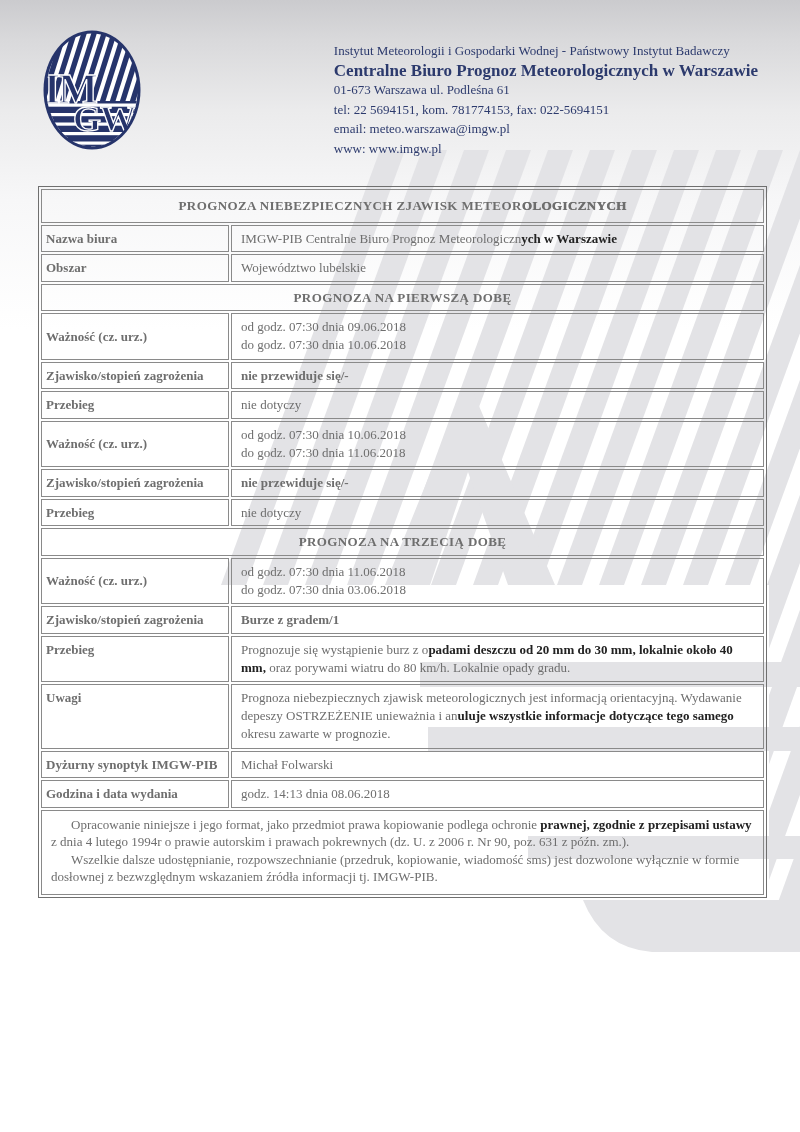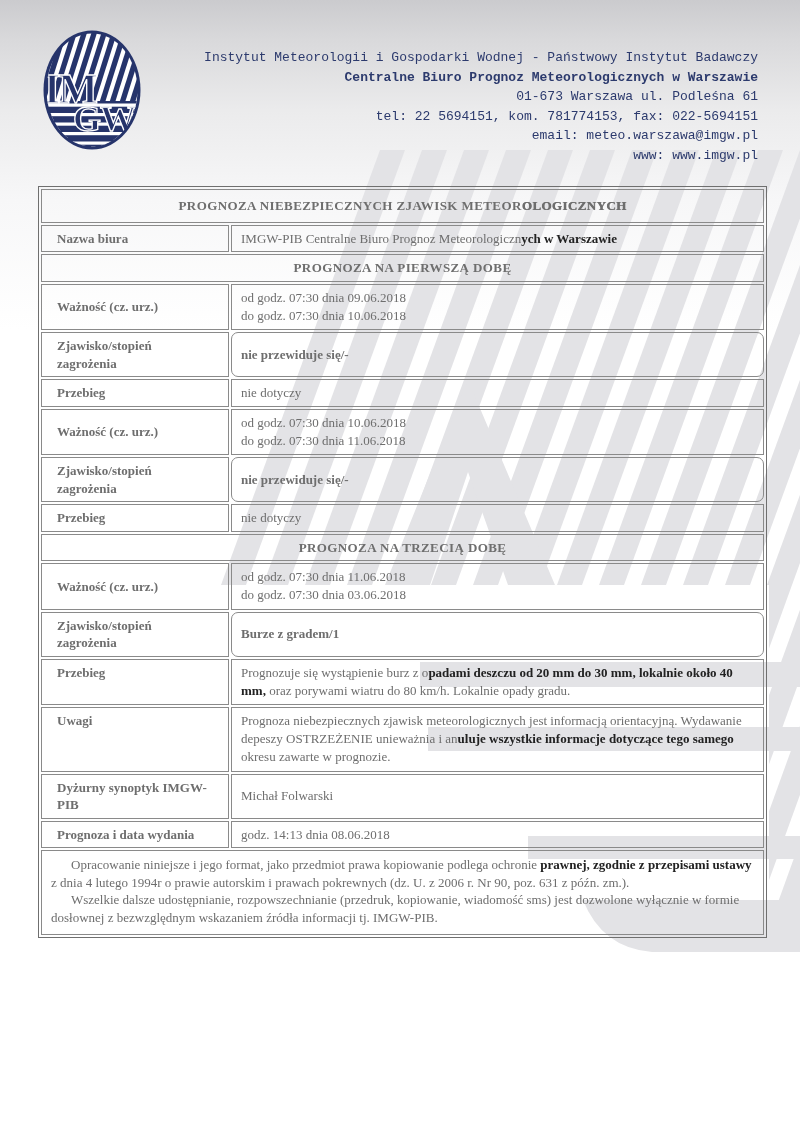--- a/index.html
+++ b/index.html
@@ -11,49 +11,49 @@
   .page{
     position:relative;width:800px;height:1132px;overflow:hidden;
     background:linear-gradient(180deg,#cbcbce 0px,#d9d9db 40px,#ebebec 110px,#f7f7f8 200px,#ffffff 330px);
   }
   .watermark{position:absolute;left:0;top:0;z-index:0;}
   .content{position:relative;z-index:1;}
 
   
   .logo{position:absolute;left:42px;top:29px;width:100px;height:122px;}
   .contact{
-    position:absolute;top:48px;right:42px;text-align:right;
-    font-family:Liberation Mono, monospace;font-size:13px;line-height:19.5px;color:#2c3a6d;
-  }
-  .contact .lh2{font-weight:bold;font-size:13px;}
+    position:absolute;top:41px;right:42px;
+    font-family:Liberation Serif, serif;font-size:13px;line-height:19.5px;color:#2c3a6d;
+  }
+  .contact .lh2{font-weight:bold;font-size:17px;}
 
   
   table.forecast{
     position:absolute;left:38px;top:186px;width:729px;
     border-collapse:separate;border-spacing:2px;table-layout:fixed;
     border:1px solid #6f6f6f;background:transparent;
   }
   table.forecast td{
     border:1px solid #8a8a8a;font-size:13px;line-height:1.35;
     vertical-align:middle;background:transparent;color:#6e6e6e;
   }
   td.title-cell{
     text-align:center;font-weight:bold;color:#e8111a;font-size:15.5px;
     letter-spacing:.4px;padding:7px 4px;margin-top:16px;
   }
   .title-em{text-shadow:.5px 0 0 currentColor;}
   td.sec-header{
     text-align:center;font-weight:bold;color:#141414;font-size:13.5px;
     letter-spacing:.4px;padding:4px 4px;
   }
-  td.lbl{font-weight:bold;color:#1d1d1d;padding:4px 15px;}
+  td.lbl{font-weight:bold;color:#1d1d1d;padding:4px 4px;}
   td.val{padding:4px 9px;}
   td.val.multiline{line-height:1.4;vertical-align:top;}
   td.lbl.va-top{vertical-align:top;}
-  .val-bold{font-weight:bold;color:#1d1d1d;border-radius:7px;}
+  .val-bold{font-weight:bold;color:#1d1d1d;}
   .em{font-weight:bold;color:#222;}
   td.footer-cell{
     font-size:12.8px;color:#5d5d5d;line-height:1.45;padding:5px 9px 8px 9px;vertical-align:top;
   }
   td.footer-cell p{margin:0;text-indent:20px;text-align:left;}
 </style>
 </head>
 <body>
 
 <div class="page">
@@ -152,20 +152,24 @@
           <col>
         </colgroup>
       <tbody>
       <tr>
         <td colspan="2" class="title-cell"><span>PROGNOZA NIEBEZPIECZNYCH ZJAWISK METEOR</span><span class="title-em">OLOGICZNYCH</span></td>
       </tr>
       <tr>
         <td class="lbl">Nazwa biura</td>
         <td class="val"><span>IMGW-PIB Centralne Biuro Prognoz Meteorologiczn</span><span class="em">ych w Warszawie</span></td>
       </tr>
+      <tr>
+        <td class="lbl">Obszar</td>
+        <td class="val">Województwo lubelskie</td>
+      </tr>
 
       <tr>
         <td colspan="2" class="sec-header">PROGNOZA NA PIERWSZĄ DOBĘ</td>
       </tr>
       <tr>
         <td class="lbl">Ważność (cz. urz.)</td>
         <td class="val multiline">
           <div>od godz. 07:30 dnia 09.06.2018</div>
           <div>do godz. 07:30 dnia 10.06.2018</div>
         </td>
@@ -216,21 +220,21 @@
 
       <tr>
         <td class="lbl va-top">Uwagi</td>
         <td class="val multiline"><span>Prognoza niebezpiecznych zjawisk meteorologicznych jest informacją orientacyjną. Wydawanie depeszy OSTRZEŻENIE unieważnia i an</span><span class="em">uluje wszystkie informacje dotyczące tego samego</span><span> okresu zawarte w prognozie.</span></td>
       </tr>
       <tr>
         <td class="lbl">Dyżurny synoptyk IMGW-PIB</td>
         <td class="val">Michał Folwarski</td>
       </tr>
       <tr>
-        <td class="lbl">Prognoza i data wydania</td>
+        <td class="lbl">Godzina i data wydania</td>
         <td class="val">godz. 14:13 dnia 08.06.2018</td>
       </tr>
 
       <tr>
         <td colspan="2" class="footer-cell">
           <p><span>Opracowanie niniejsze i jego format, jako przedmiot prawa kopiowanie podlega ochronie </span><span class="em">prawnej, zgodnie z przepisami ustawy</span><span> z dnia 4 lutego 1994r o prawie autorskim i prawach pokrewnych (dz. U. z 2006 r. Nr 90, poz. 631 z późn. zm.).</span></p>
           <p>Wszelkie dalsze udostępnianie, rozpowszechnianie (przedruk, kopiowanie, wiadomość sms) jest dozwolone wyłącznie w formie dosłownej z bezwzględnym wskazaniem źródła informacji tj. IMGW-PIB.</p>
         </td>
       </tr>
       </tbody>

